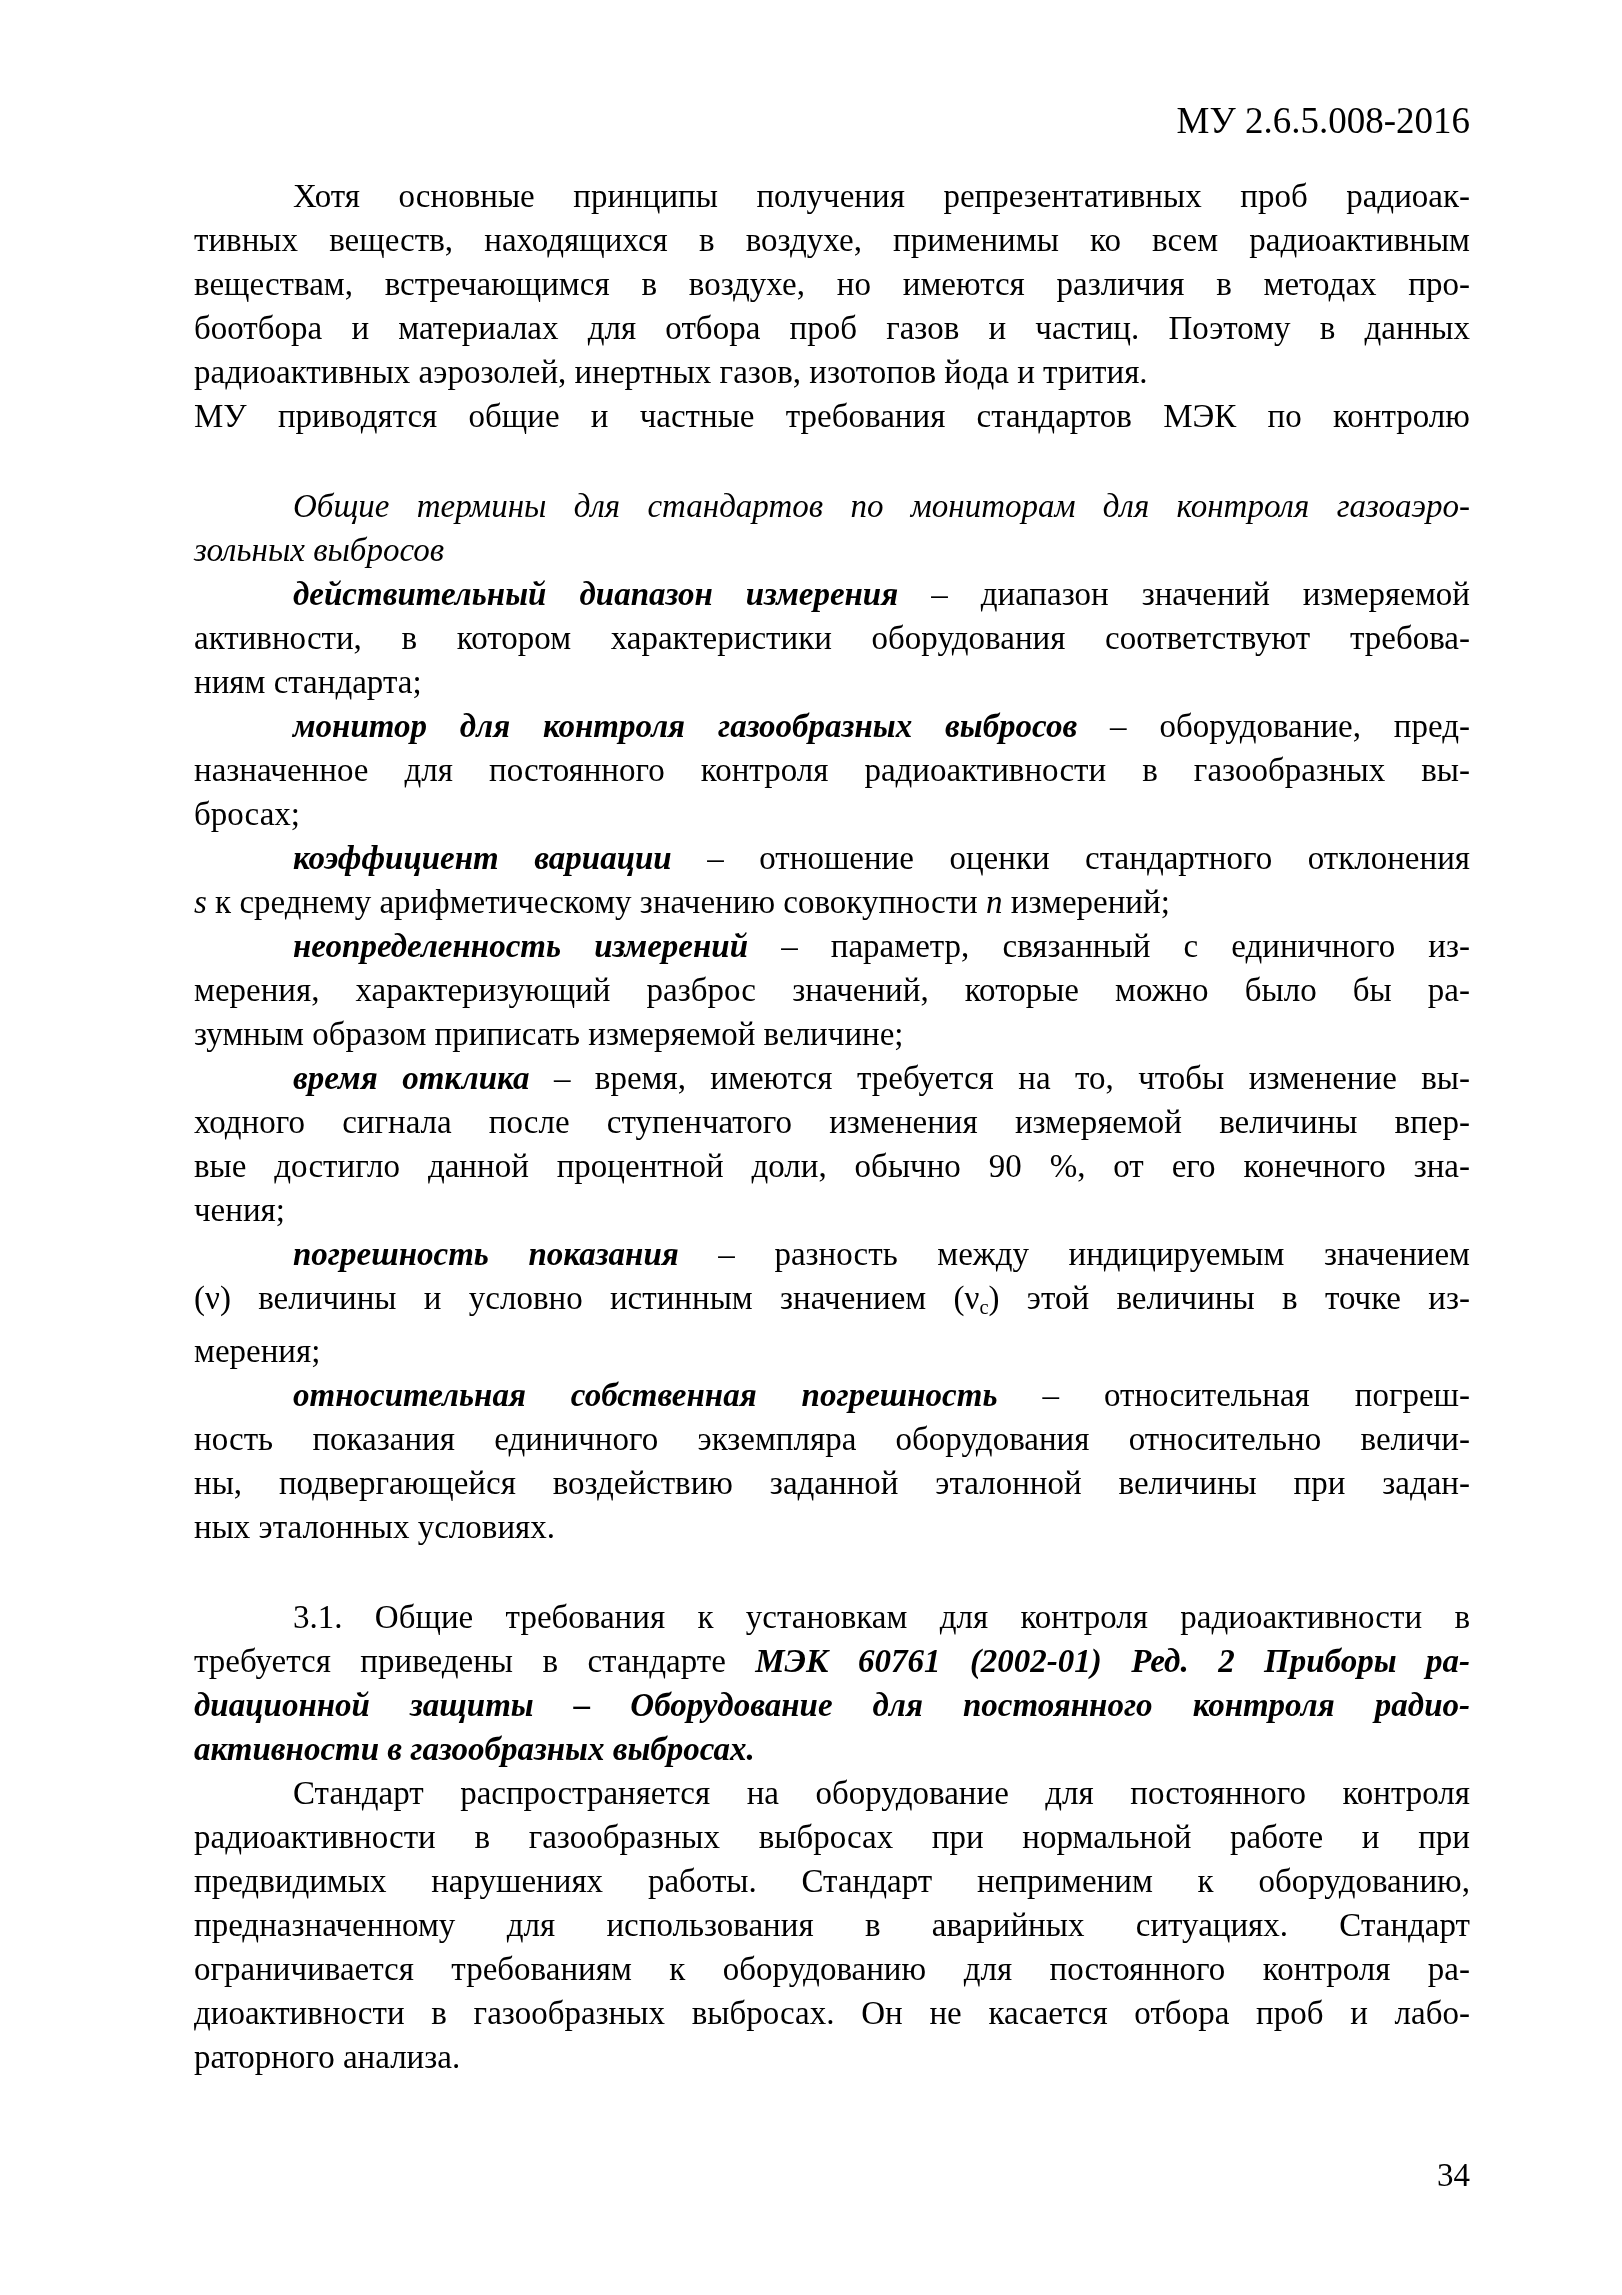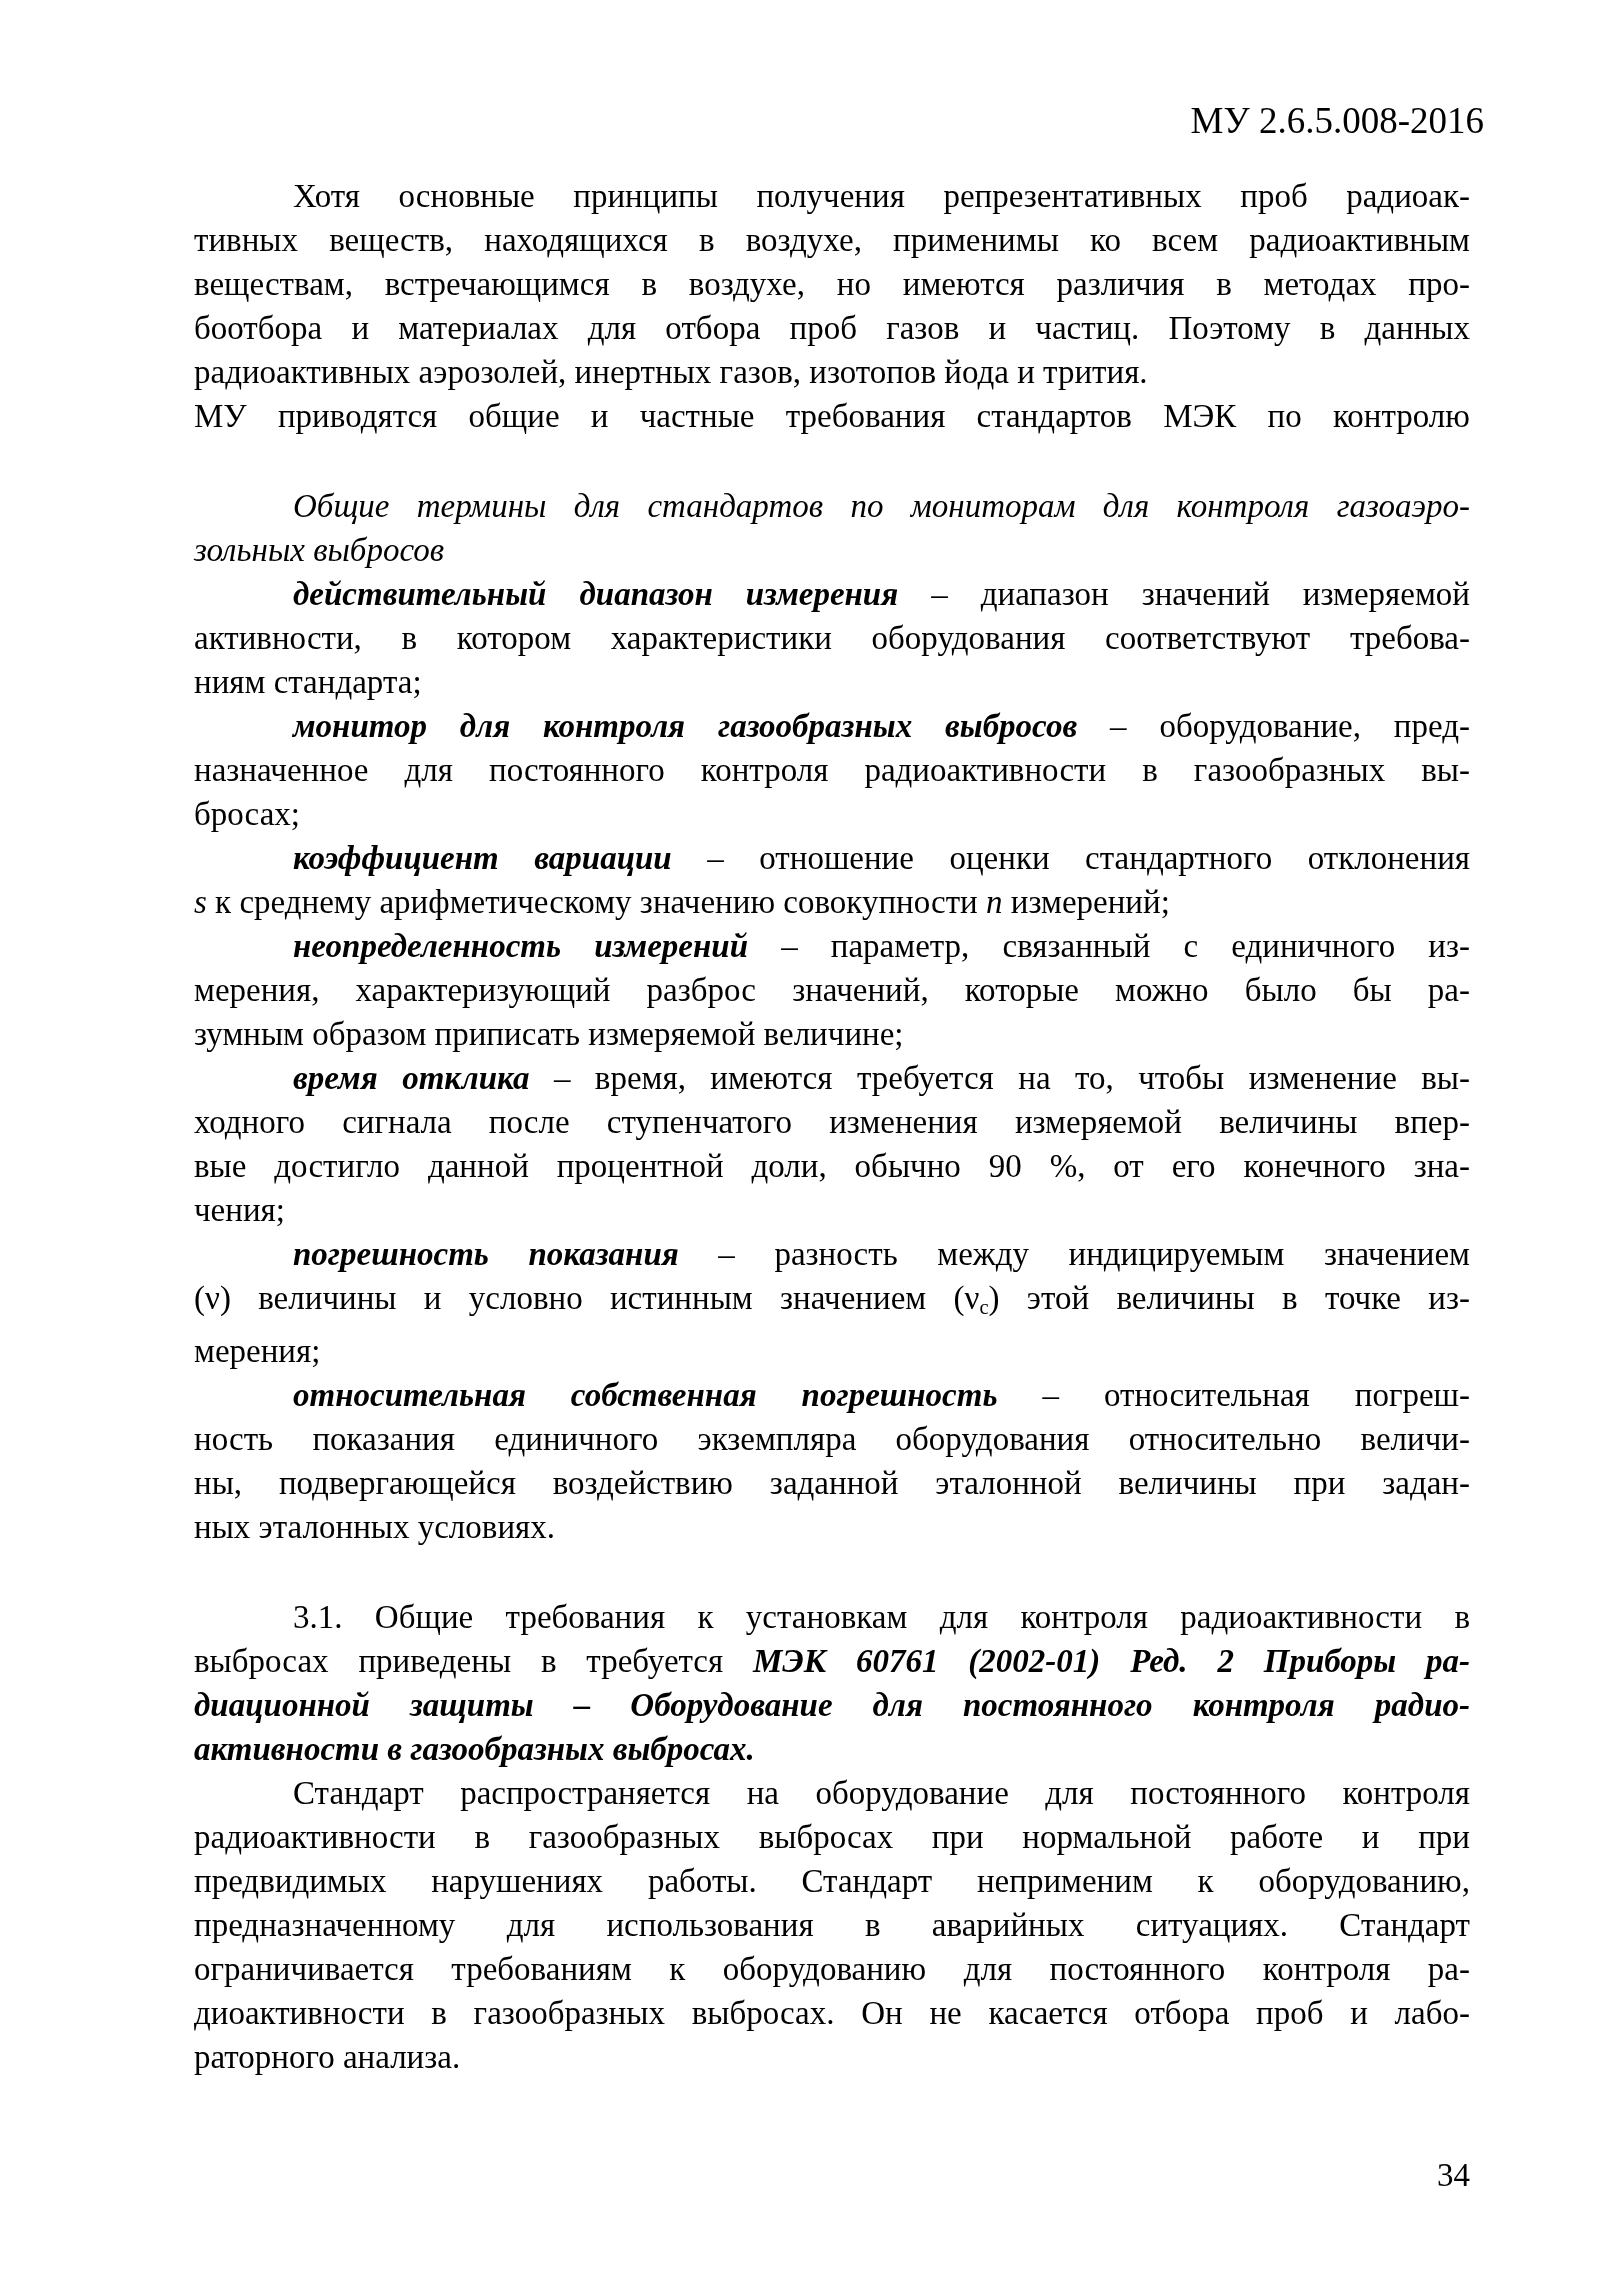--- a/index.html
+++ b/index.html
@@ -8,21 +8,21 @@
     height: 2295px;
     background: #ffffff;
     color: #000000;
     position: relative;
     overflow: hidden;
     font-family: "Liberation Serif", "DejaVu Serif", serif;
   }
   .page-header {
     position: absolute;
     top: 102px;
-    left: 208px;
+    left: 194px;
     width: 1276px;
     text-align: right;
     font-size: 37px;
     line-height: 1;
     white-space: nowrap;
   }
   .content {
     position: absolute;
     top: 174px;
     left: 194px;
@@ -105,21 +105,21 @@
     </div>
     <div class="block">
       <div class="line indent"><span class="run bi">относительная собственная погрешность</span><span class="run normal"> – относительная погреш-</span></div>
       <div class="line"><span class="run normal">ность показания единичного экземпляра оборудования относительно величи-</span></div>
       <div class="line"><span class="run normal">ны, подвергающейся воздействию заданной эталонной величины при задан-</span></div>
       <div class="line is-last"><span class="run normal">ных эталонных условиях.</span></div>
     </div>
     <div class="spacer"></div>
     <div class="block">
       <div class="line indent"><span class="run normal">3.1. Общие требования к установкам для контроля радиоактивности в</span></div>
-      <div class="line"><span class="run normal">выбросах приведены в требуется </span><span class="run bi">МЭК 60761 (2002-01) Ред. 2 Приборы ра-</span></div>
+      <div class="line"><span class="run normal">требуется приведены в стандарте </span><span class="run bi">МЭК 60761 (2002-01) Ред. 2 Приборы ра-</span></div>
       <div class="line"><span class="run bi">диационной защиты – Оборудование для постоянного контроля радио-</span></div>
       <div class="line is-last"><span class="run bi">активности в газообразных выбросах.</span></div>
     </div>
     <div class="block">
       <div class="line indent"><span class="run normal">Стандарт распространяется на оборудование для постоянного контроля</span></div>
       <div class="line"><span class="run normal">радиоактивности в газообразных выбросах при нормальной работе и при</span></div>
       <div class="line"><span class="run normal">предвидимых нарушениях работы. Стандарт неприменим к оборудованию,</span></div>
       <div class="line"><span class="run normal">предназначенному для использования в аварийных ситуациях. Стандарт</span></div>
       <div class="line"><span class="run normal">ограничивается требованиям к оборудованию для постоянного контроля ра-</span></div>
       <div class="line"><span class="run normal">диоактивности в газообразных выбросах. Он не касается отбора проб и лабо-</span></div>

